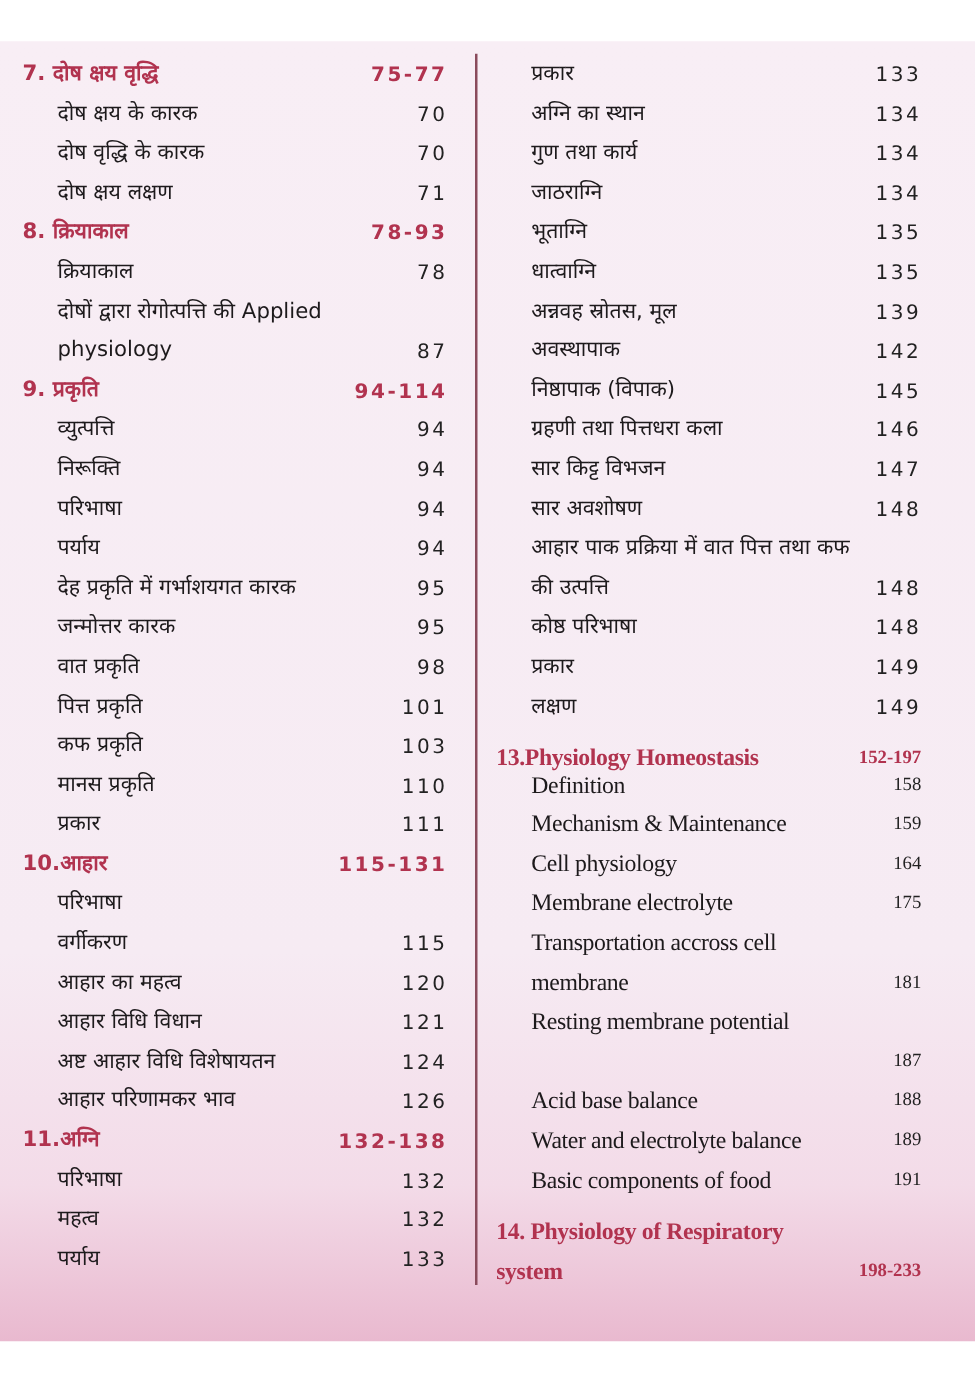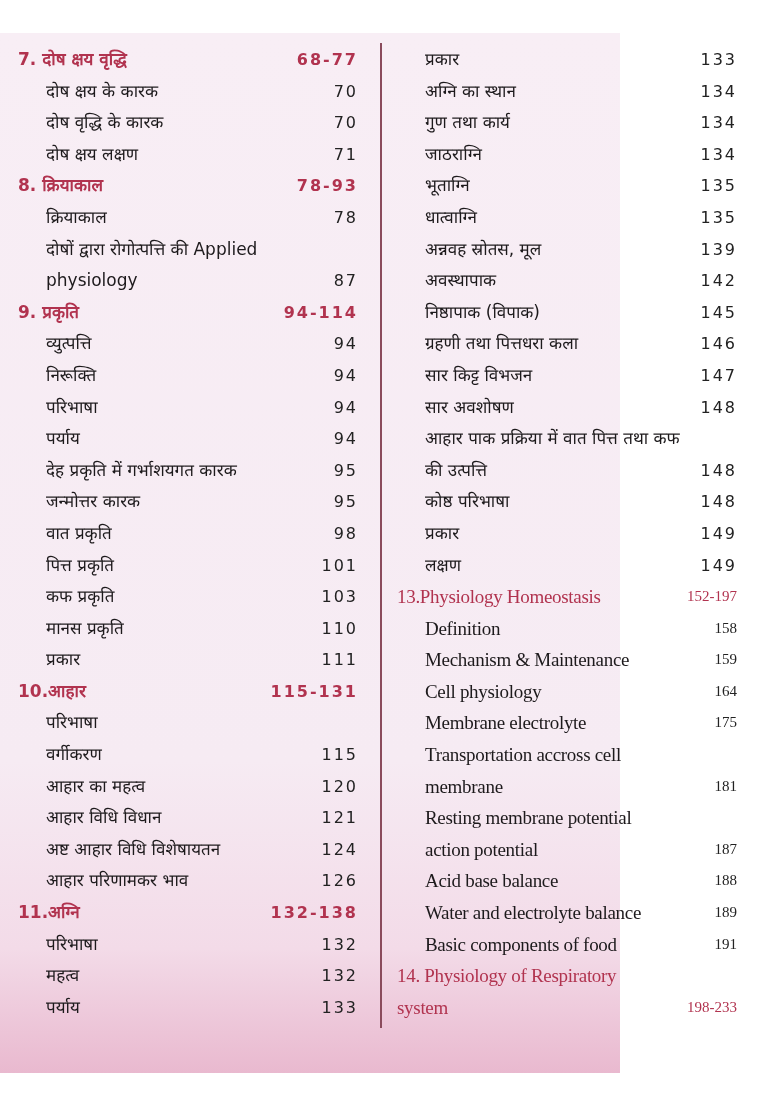--- a/index.html
+++ b/index.html
@@ -1,21 +1,21 @@
 <!DOCTYPE html>
 <html><head>
 <meta charset="utf-8">
 <style>
   html, body { margin: 0; padding: 0; }
   body {
     width: 780px; height: 1108px; background: #ffffff; position: relative; overflow: hidden;
     font-family: "DejaVu Sans", sans-serif;
   }
   .page {
-    position: absolute; left: 0; top: 33px; width: 620px; height: 1040px;
+    position: absolute; left: 0; top: 33px; width: 780px; height: 1040px;
     background: linear-gradient(180deg, #f8eef5 0%, #f6ebf3 70%, #f3dbe8 88%, #e9b9cf 100%);
   }
   .divider {
     position: absolute; left: 380px; top: 10px; width: 2px; height: 985px;
     background: #8a4b5c;
   }
   .col { position: absolute; top: 11px; }
   .col.left { left: 16px; width: 350px; }
   .col.right { left: 395px; width: 350px; }
   .row {
@@ -25,30 +25,30 @@
   .row .label { position: absolute; left: 30px; }
   .row .page-no {
     position: absolute; right: 8px; letter-spacing: 2px;
     font-family: "DejaVu Sans", sans-serif; font-size: 16px; color: #222;
   }
   .row.heading { color: #b1334f; font-weight: bold; }
   .row.heading .label { left: 2px; }
   .row.heading .page-no { color: #b1334f; font-weight: bold; letter-spacing: 2px; }
   .row.eng .label { font-family: "Liberation Serif", serif; font-size: 19px; letter-spacing: -0.3px; }
   .row.eng .page-no { font-family: "Liberation Serif", serif; font-size: 15px; letter-spacing: 0; }
-  .row.eng.heading .label, .row.eng.heading .page-no { font-weight: normal; }
+  .row.eng.heading .label, .row.eng.heading .page-no { font-weight: bold; margin-top: 10px; }
 </style>
 </head>
 <body>
 
 <div class="page">
   <div class="col left" id="col-left">
       <div class="row heading">
     <span class="label">7. दोष क्षय वृद्धि</span>
-    <span class="page-no">68-77</span>
+    <span class="page-no">75-77</span>
   </div>
       <div class="row">
     <span class="label">दोष क्षय के कारक</span>
     <span class="page-no">70</span>
   </div>
       <div class="row">
     <span class="label">दोष वृद्धि के कारक</span>
     <span class="page-no">70</span>
   </div>
       <div class="row">
@@ -260,21 +260,20 @@
   </div>
       <div class="row eng">
     <span class="label">membrane</span>
     <span class="page-no">181</span>
   </div>
       <div class="row eng nopage">
     <span class="label">Resting membrane potential</span>
 
   </div>
       <div class="row eng">
-    <span class="label">action potential</span>
     <span class="page-no">187</span>
   </div>
       <div class="row eng">
     <span class="label">Acid base balance</span>
     <span class="page-no">188</span>
   </div>
       <div class="row eng">
     <span class="label">Water and electrolyte balance</span>
     <span class="page-no">189</span>
   </div>

